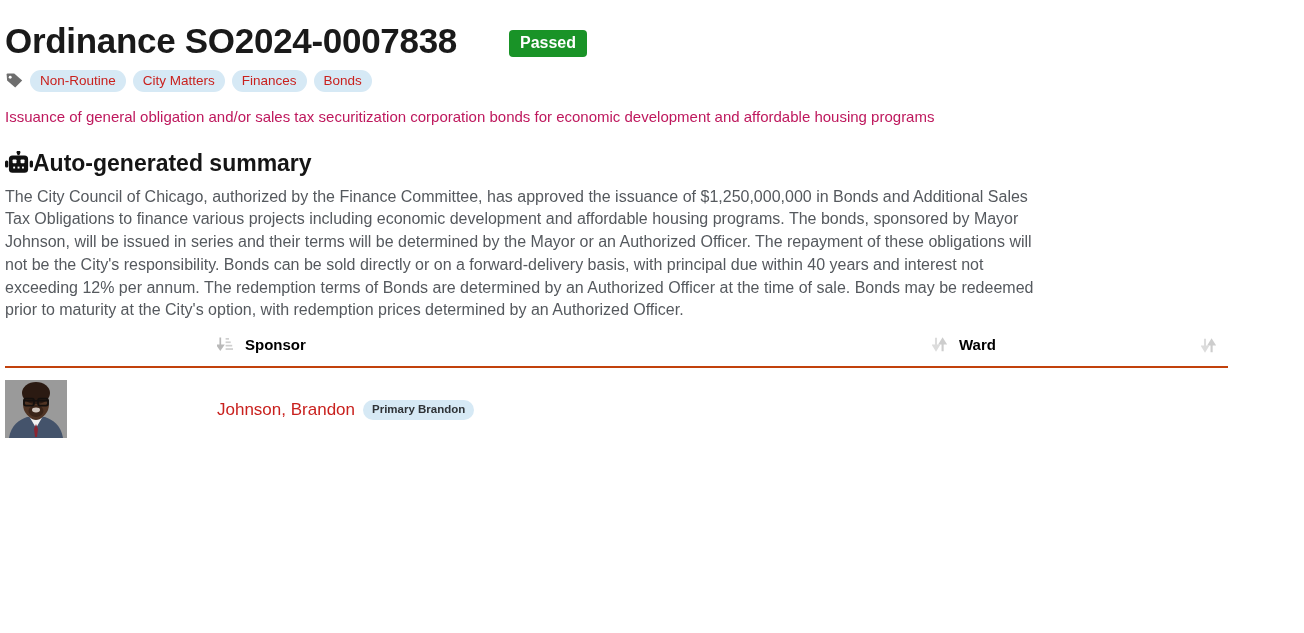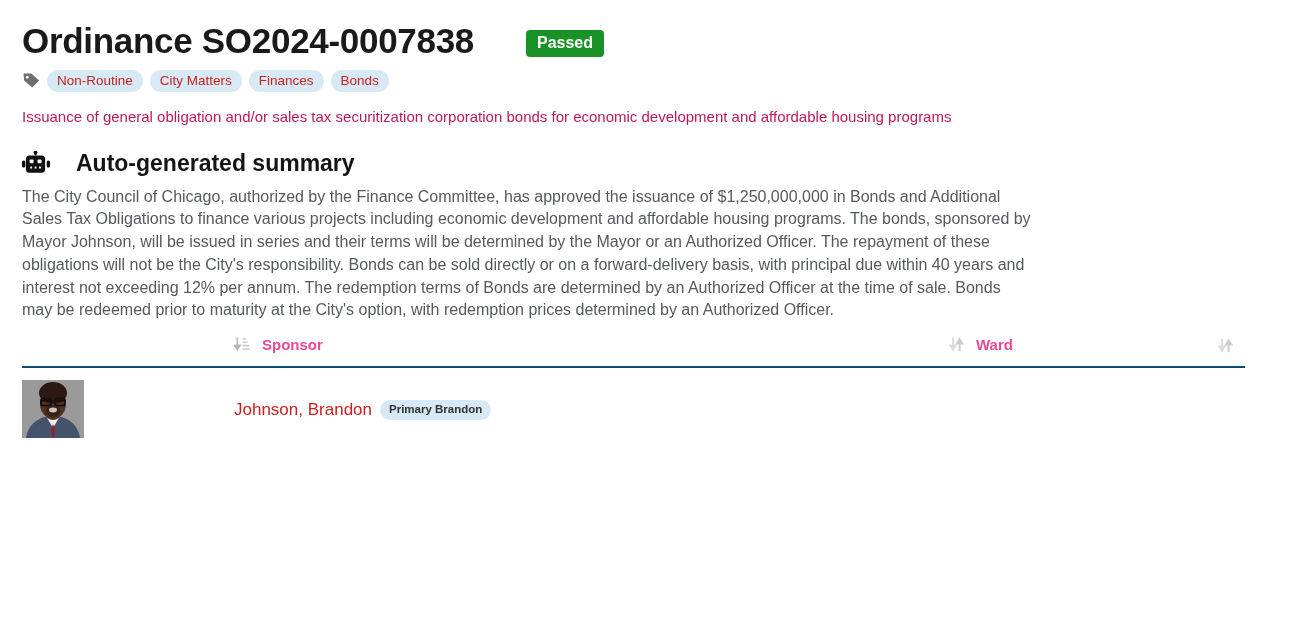--- a/index.html
+++ b/index.html
@@ -12,21 +12,21 @@
     height: 633px;
     font-family: "Liberation Sans", sans-serif;
     color: #333333;
     overflow: hidden;
   }
   .page {
     position: relative;
     width: 1056px;
     height: 633px;
     box-sizing: border-box;
-    padding: 0 22px;
+    padding: 0 5px;
   }
 
   
   .title-row {
     display: flex;
     align-items: center;
     gap: 14px;
     padding-top: 22px;
   }
   .page-title {
@@ -81,21 +81,21 @@
     margin-top: 14px;
     font-size: 15px;
     color: #be185d;
     line-height: 1.45;
   }
 
   
   .section-heading {
     display: flex;
     align-items: center;
-    gap: 26px;
+    gap: 0;
     margin-top: 22px;
     font-size: 23px;
     font-weight: bold;
     color: #151515;
   }
   .section-heading.sponsors-heading {
     margin-top: 58px;
     font-size: 24px;
   }
   .heading-icon {
@@ -122,23 +122,23 @@
   .sponsors-table {
     width: 1223px;
     margin-top: 14px;
     border-collapse: collapse;
     table-layout: fixed;
   }
   .sponsors-table th {
     text-align: left;
     font-size: 15px;
     font-weight: bold;
-    color: #ec4899;
+    color: #000000;
     padding: 0 0 13px 0;
-    border-bottom: 2px solid #0c4a6e;
+    border-bottom: 2px solid #c2410c;
     vertical-align: bottom;
   }
   .th-inner {
     display: flex;
     align-items: center;
     gap: 12px;
   }
   .th-inner.align-right { justify-content: flex-end; }
   .sort-icon { line-height: 0; display: inline-block; }
 

